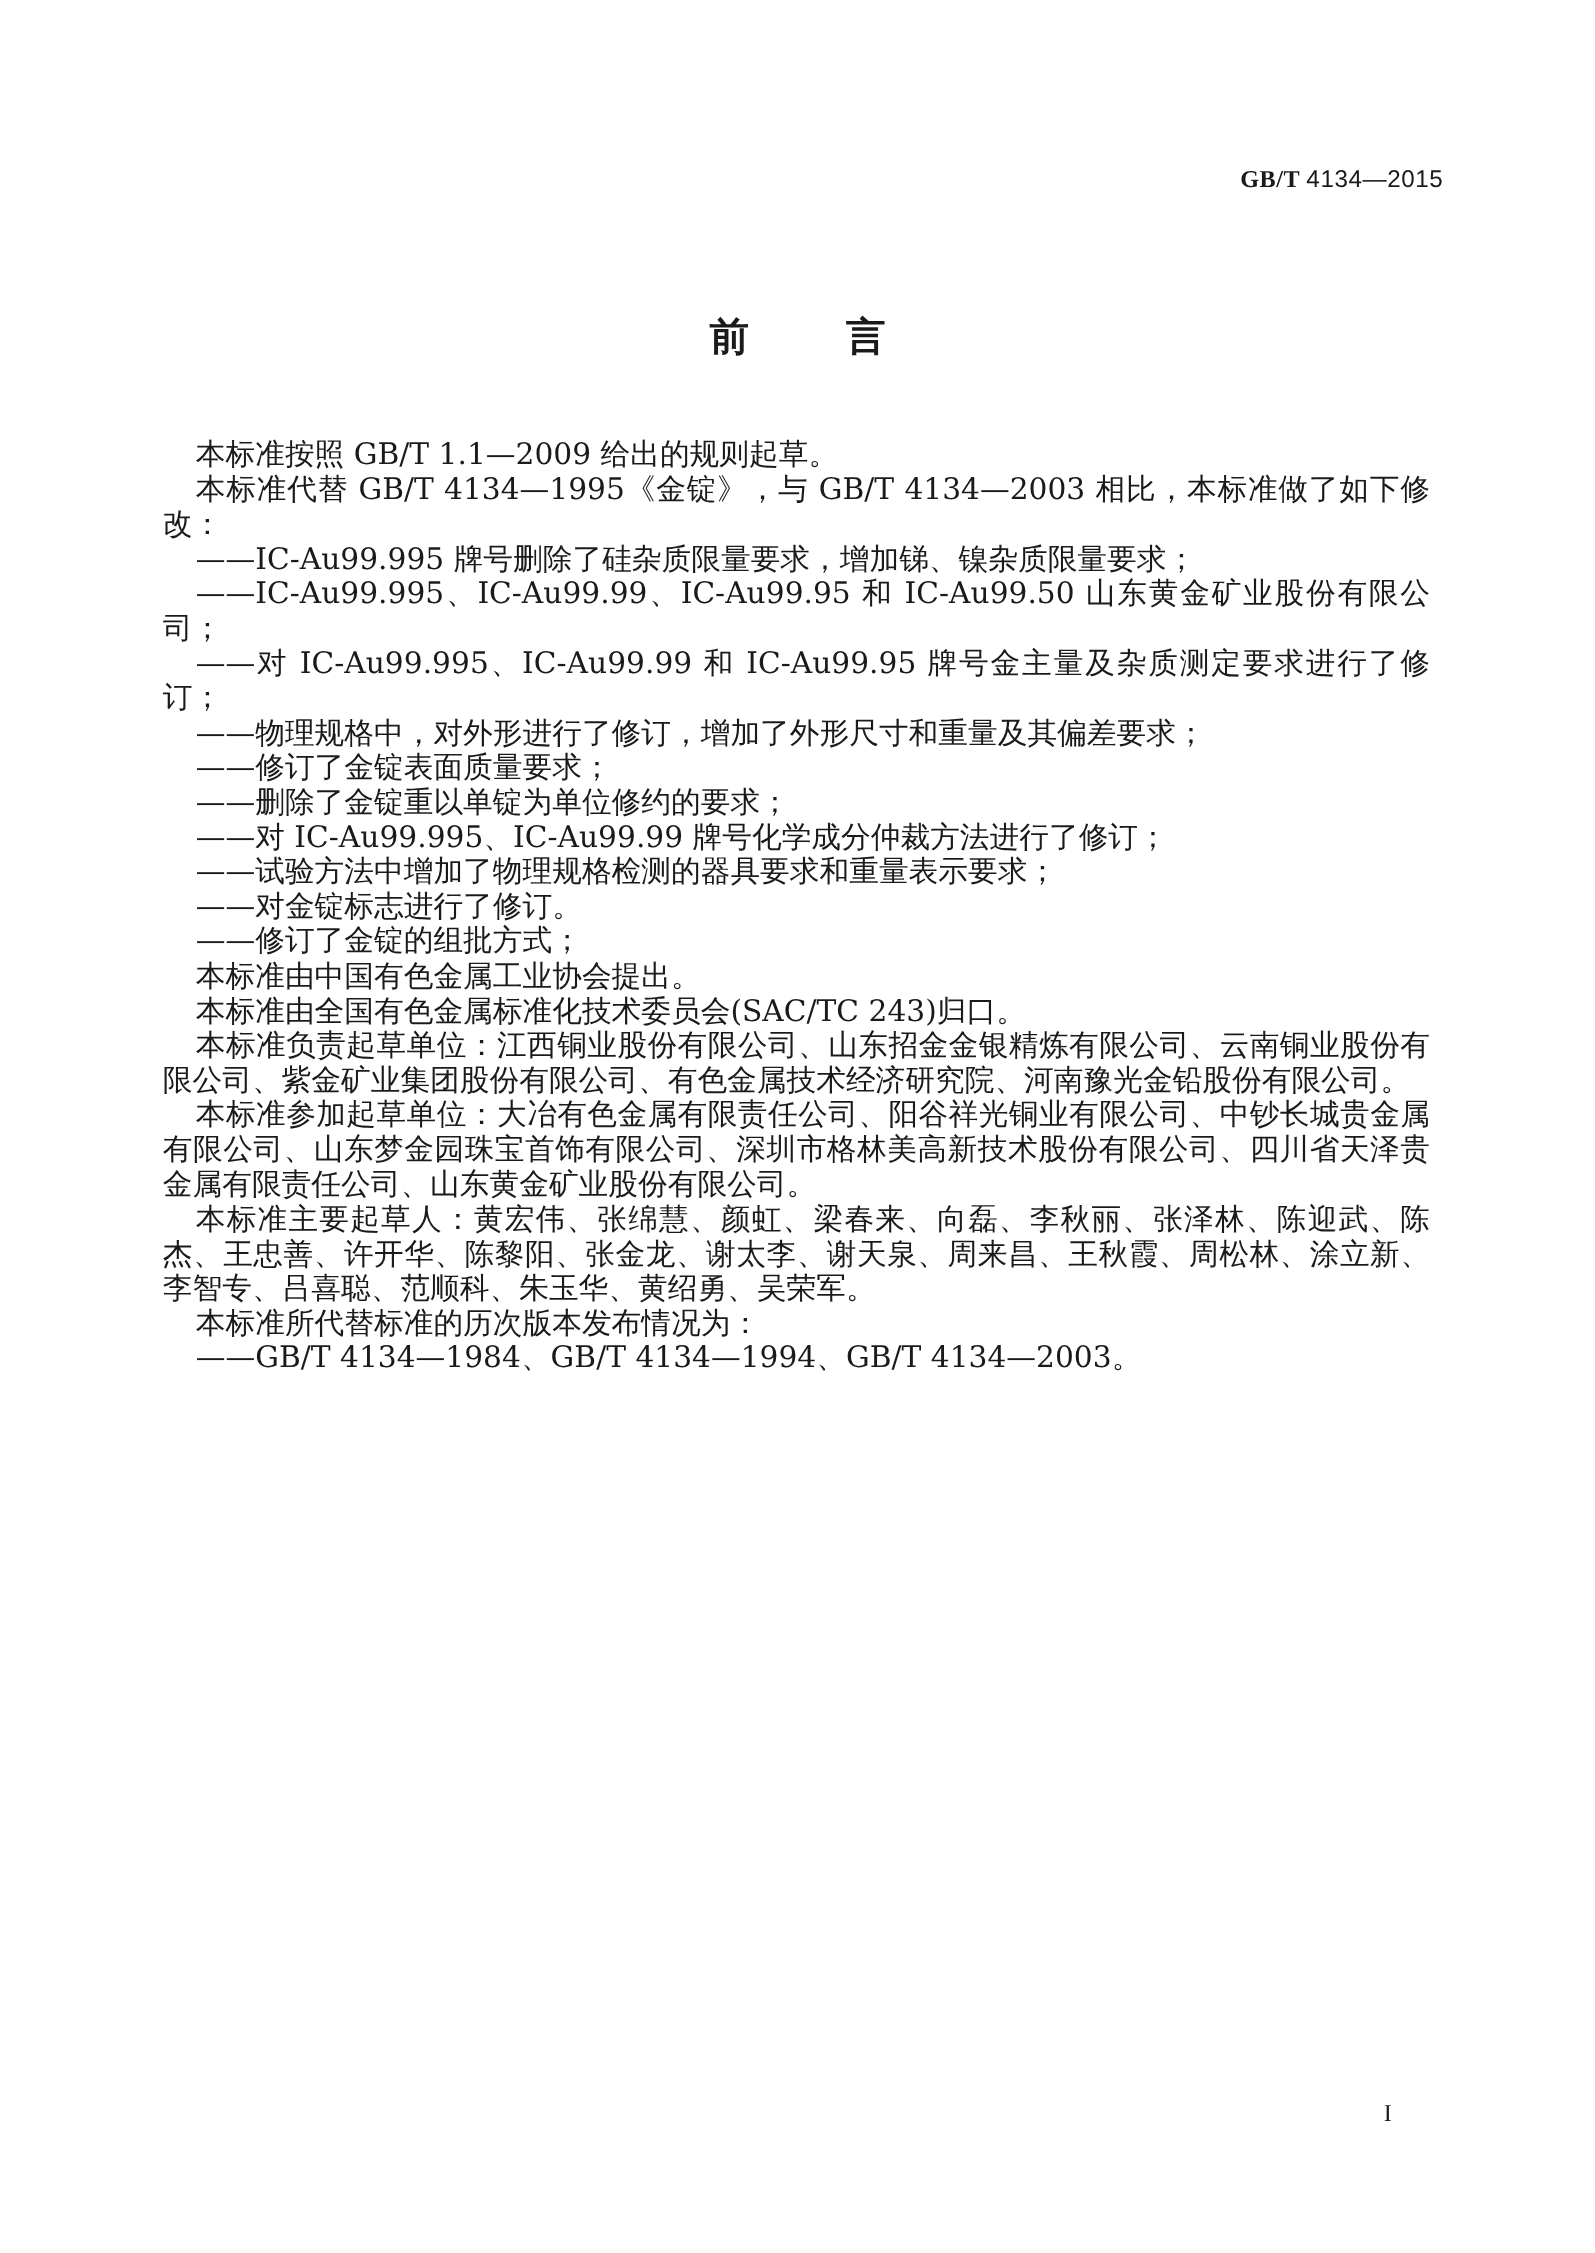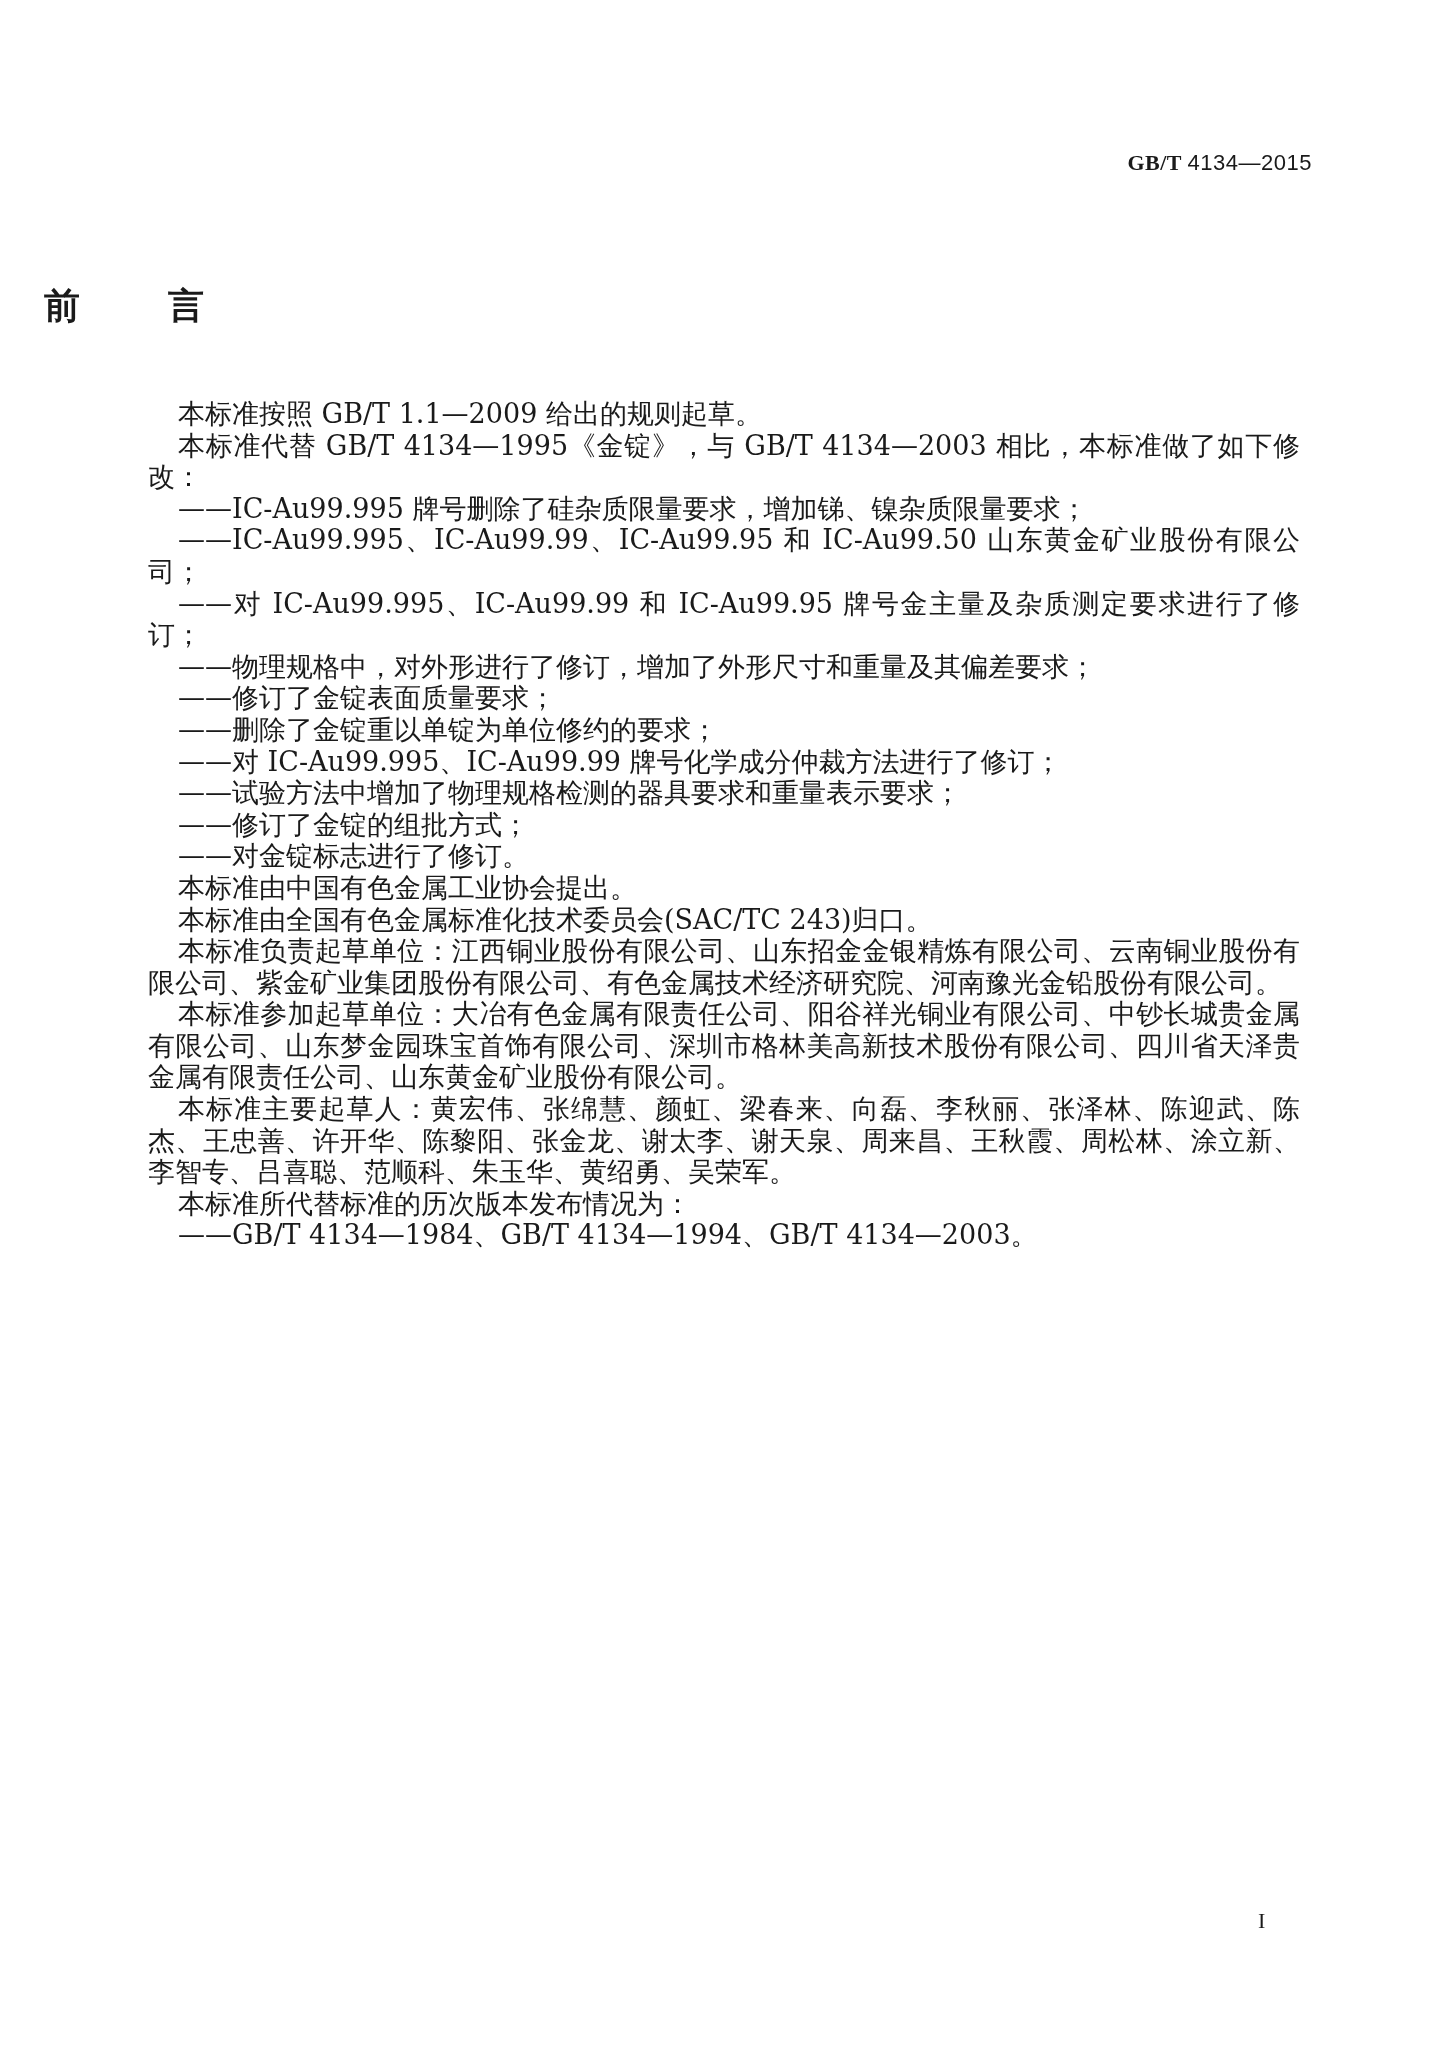--- a/index.html
+++ b/index.html
@@ -1,21 +1,21 @@
 <!DOCTYPE html>
 <html><head>
 <meta charset="utf-8">
 <style>
   html, body { margin: 0; padding: 0; background: #ffffff; }
   body { width: 1450px; height: 2048px; position: relative; overflow: hidden;
          font-family: "DejaVu Serif", "Liberation Serif", serif; color: #1a1a1a; }
   .header-code { position: absolute; top: 150px; right: 138px; font-size: 22px; font-weight: bold;
                  font-family: "Liberation Serif", serif; letter-spacing: 0.5px; }
   .header-code .num { font-family: "Liberation Sans", sans-serif; font-weight: normal; }
-  .title { position: absolute; top: 282px; left: 0; width: 1450px; 
+  .title { position: absolute; top: 282px; left: 0; width: 1450px; text-align: center;
            font-size: 36px; font-weight: bold; font-family: "DejaVu Sans", sans-serif; }
   .title span { display: inline-block; margin: 0 44px; }
   .body { position: absolute; top: 398px; left: 148px; width: 1152px; font-size: 27px; line-height: 31.6px; }
   .p { text-indent: 30px; margin: 0; text-align: justify; }
   .p.item { text-indent: 30px; }
   .page-num { position: absolute; top: 1908px; left: 1258px; font-size: 22px; font-family: "Liberation Serif", serif; }
 </style>
 </head>
 <body>
 
@@ -32,22 +32,22 @@
   <p class="p">本标准按照 GB/T 1.1—2009 给出的规则起草。</p>
   <p class="p">本标准代替 GB/T 4134—1995《金锭》，与 GB/T 4134—2003 相比，本标准做了如下修改：</p>
   <p class="p item">——IC-Au99.995 牌号删除了硅杂质限量要求，增加锑、镍杂质限量要求；</p>
   <p class="p item">——IC-Au99.995、IC-Au99.99、IC-Au99.95 和 IC-Au99.50 山东黄金矿业股份有限公司；</p>
   <p class="p item">——对 IC-Au99.995、IC-Au99.99 和 IC-Au99.95 牌号金主量及杂质测定要求进行了修订；</p>
   <p class="p item">——物理规格中，对外形进行了修订，增加了外形尺寸和重量及其偏差要求；</p>
   <p class="p item">——修订了金锭表面质量要求；</p>
   <p class="p item">——删除了金锭重以单锭为单位修约的要求；</p>
   <p class="p item">——对 IC-Au99.995、IC-Au99.99 牌号化学成分仲裁方法进行了修订；</p>
   <p class="p item">——试验方法中增加了物理规格检测的器具要求和重量表示要求；</p>
+  <p class="p item">——对金锭标志进行了修订。</p>
   <p class="p item">——修订了金锭的组批方式；</p>
-  <p class="p item">——对金锭标志进行了修订。</p>
   <p class="p">本标准由中国有色金属工业协会提出。</p>
   <p class="p">本标准由全国有色金属标准化技术委员会(SAC/TC 243)归口。</p>
   <p class="p">本标准负责起草单位：江西铜业股份有限公司、山东招金金银精炼有限公司、云南铜业股份有限公司、紫金矿业集团股份有限公司、有色金属技术经济研究院、河南豫光金铅股份有限公司。</p>
   <p class="p">本标准参加起草单位：大冶有色金属有限责任公司、阳谷祥光铜业有限公司、中钞长城贵金属有限公司、山东梦金园珠宝首饰有限公司、深圳市格林美高新技术股份有限公司、四川省天泽贵金属有限责任公司、山东黄金矿业股份有限公司。</p>
   <p class="p">本标准主要起草人：黄宏伟、张绵慧、颜虹、梁春来、向磊、李秋丽、张泽林、陈迎武、陈杰、王忠善、许开华、陈黎阳、张金龙、谢太李、谢天泉、周来昌、王秋霞、周松林、涂立新、李智专、吕喜聪、范顺科、朱玉华、黄绍勇、吴荣军。</p>
   <p class="p">本标准所代替标准的历次版本发布情况为：</p>
   <p class="p item">——GB/T 4134—1984、GB/T 4134—1994、GB/T 4134—2003。</p>
 </div>
 
 <div class="page-num">I</div>

